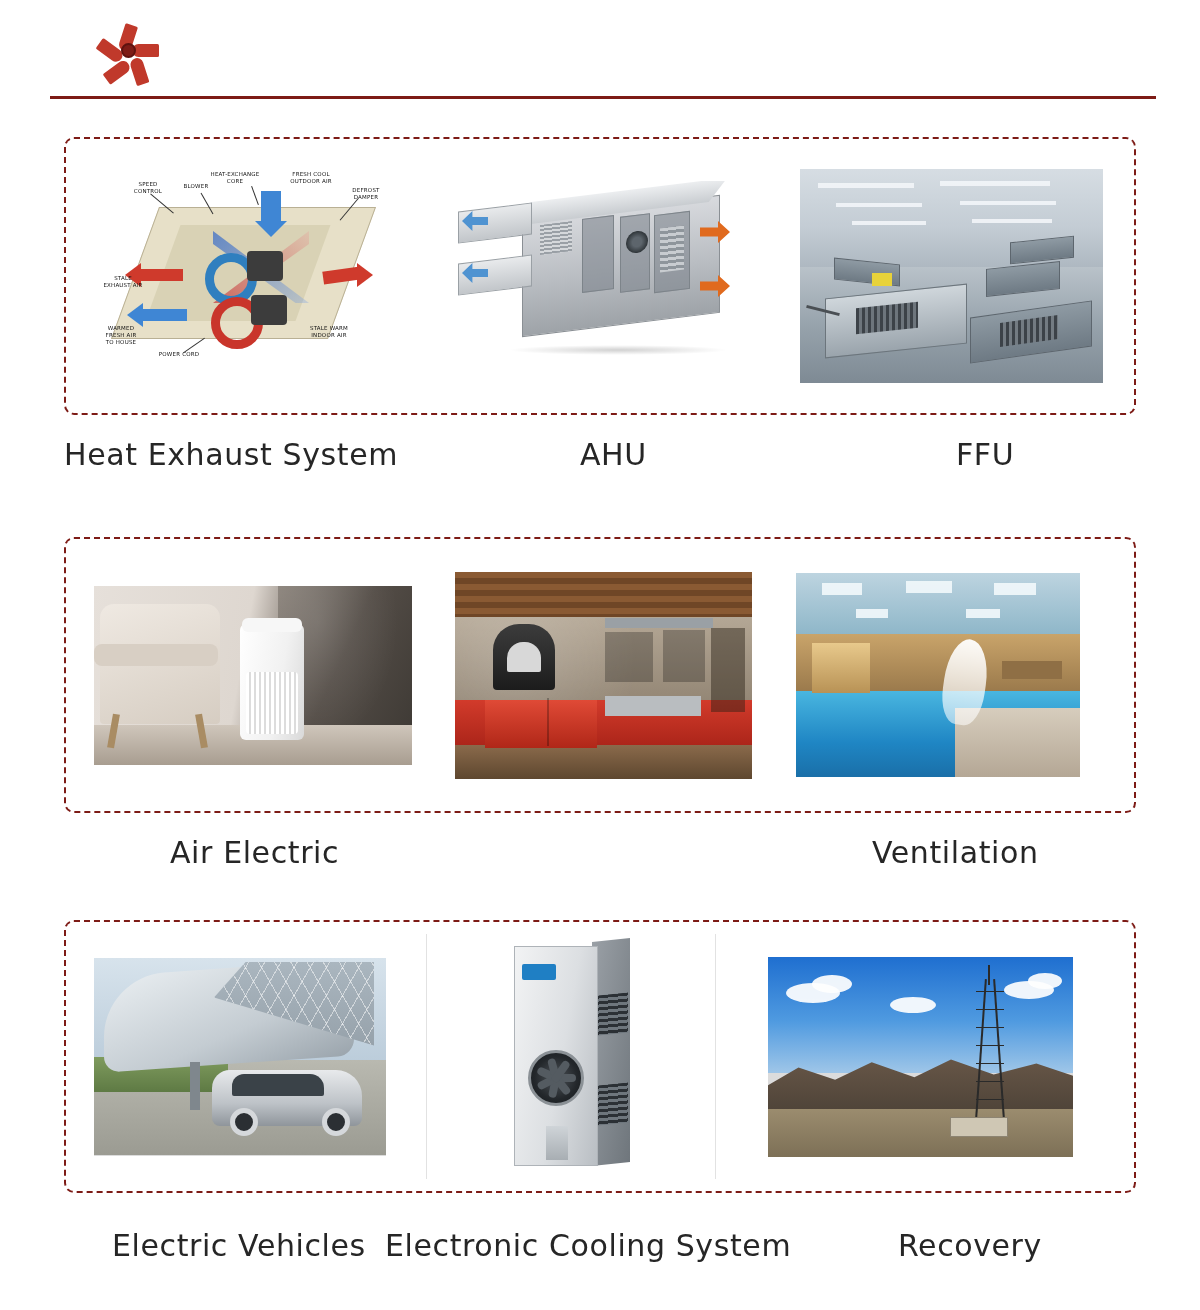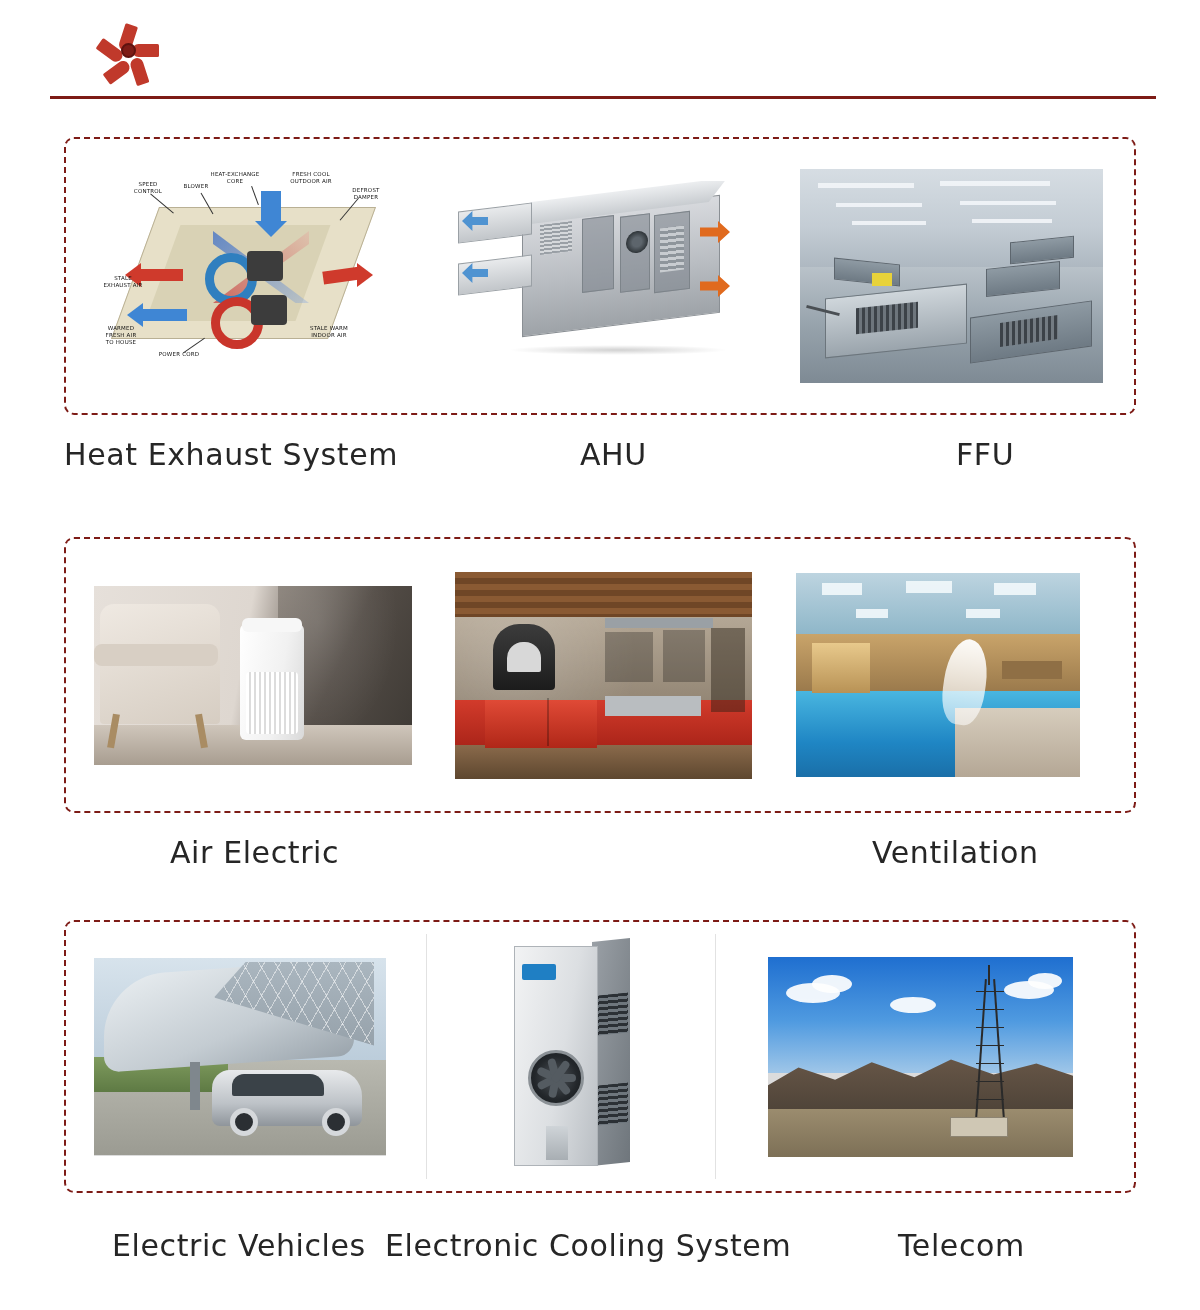--- a/index.html
+++ b/index.html
@@ -714,14 +714,14 @@
       </div>
       <div class="tc-hut"></div>
     </div>
 
   </div>
 </div>
 
 <div class="caption-row" id="sec3-captions">
   <div class="caption" style="left:48px;">Electric Vehicles</div>
   <div class="caption" style="left:321px;">Electronic Cooling System</div>
-  <div class="caption" style="left:834px;">Telecom</div>
+  <div class="caption" style="left:834px;">Recovery</div>
 </div>
 
 </body></html>

